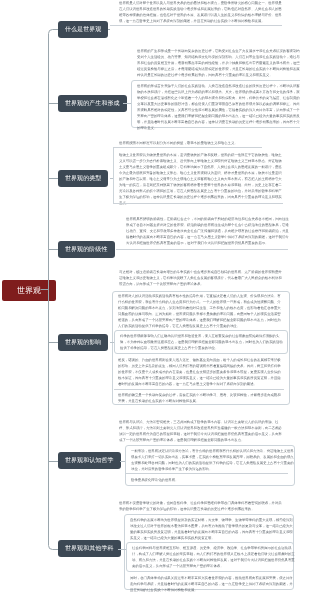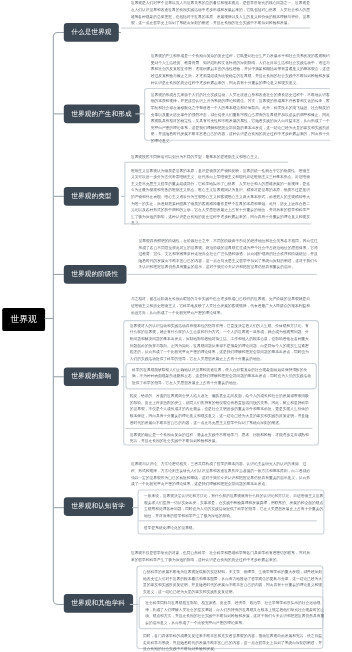--- a/index.html
+++ b/index.html
@@ -2,21 +2,21 @@
 <html><head>
 <meta charset="utf-8">
 <title>世界观</title>
 <style>
 *{margin:0;padding:0;box-sizing:border-box;}
 html,body{width:300px;height:593px;overflow:hidden;background:#ffffff;}
 body{font-family:"Liberation Sans",sans-serif;-webkit-font-smoothing:antialiased;}
 .canvas{position:relative;width:300px;height:593px;background:#fff;}
 
 
-.root-node{position:absolute;left:2px;top:280px;width:39px;height:21px;background:#000000;
+.root-node{position:absolute;left:2px;top:280px;width:54px;height:21px;background:#7f1d1d;
   border-radius:2px;display:flex;align-items:center;justify-content:center;}
 .root-node .lbl{color:#ffffff;font-size:8px;letter-spacing:0;}
 
 
 .wires{position:absolute;left:0;top:0;}
 
 
 .node{position:absolute;height:17px;background:#3c4854;border-radius:3px;
   display:flex;align-items:center;justify-content:center;padding:0 7px;}
 .node .lbl{color:#ffffff;font-size:6px;white-space:nowrap;letter-spacing:0;word-spacing:-1.4px;}

